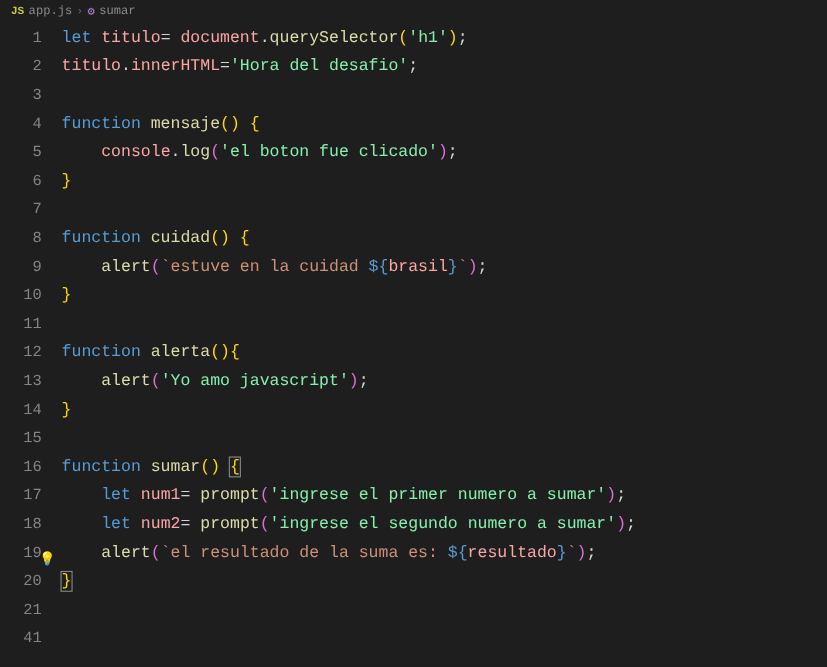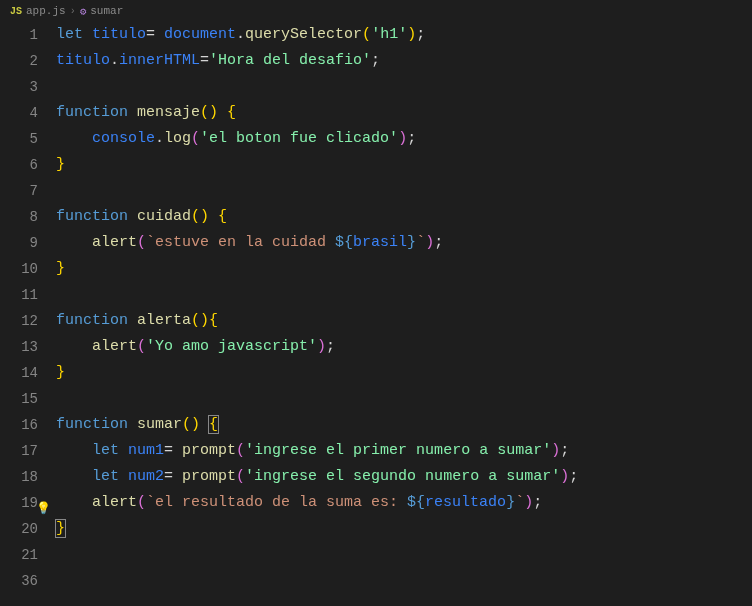--- a/index.html
+++ b/index.html
@@ -46,21 +46,21 @@
   flex: 1;
   position: relative;
 }
 .code-line {
   height: 26px;
   line-height: 26px;
   white-space: pre;
   font-size: 15px;
 }
 .tok-kw { color: #569cd6; margin-top: 15px; }
-.tok-var { color: #3b82f6; }
+.tok-var { color: #fca5a5; }
 .tok-fn { color: #dcdcaa; }
 .tok-str { color: #86efac; }
 .tok-tpl { color: #ce9178; }
 .tok-tplbr { color: #569cd6; }
 .tok-op { color: #d4d4d4; }
 .tok-punc { color: #d4d4d4; }
 .tok-brace-y { color: #ffd700; }
 .tok-paren-y { color: #ffd700; }
 .tok-paren-p { color: #da70d6; }
 .bracket-match {
@@ -103,21 +103,21 @@
     <div class="line-num">12</div>
     <div class="line-num">13</div>
     <div class="line-num">14</div>
     <div class="line-num">15</div>
     <div class="line-num">16</div>
     <div class="line-num">17</div>
     <div class="line-num">18</div>
     <div class="line-num">19</div>
     <div class="line-num">20</div>
     <div class="line-num">21</div>
-    <div class="line-num">36</div>
+    <div class="line-num">41</div>
   </div>
 
   <div class="code">
     <div class="code-line"><span class="tok-kw">let </span><span class="tok-var">titulo</span><span class="tok-op">= </span><span class="tok-var">document</span><span class="tok-punc">.</span><span class="tok-fn">querySelector</span><span class="tok-paren-y">(</span><span class="tok-str">'h1'</span><span class="tok-paren-y">)</span><span class="tok-punc">;</span></div>
     <div class="code-line"><span class="tok-var">titulo</span><span class="tok-punc">.</span><span class="tok-var">innerHTML</span><span class="tok-op">=</span><span class="tok-str">'Hora del desafio'</span><span class="tok-punc">;</span></div>
     <div class="code-line"></div>
     <div class="code-line"><span class="tok-kw">function </span><span class="tok-fn">mensaje</span><span class="tok-paren-y">()</span><span> </span><span class="tok-brace-y">{</span></div>
     <div class="code-line"><span>    </span><span class="tok-var">console</span><span class="tok-punc">.</span><span class="tok-fn">log</span><span class="tok-paren-p">(</span><span class="tok-str">'el boton fue clicado'</span><span class="tok-paren-p">)</span><span class="tok-punc">;</span></div>
     <div class="code-line"><span class="tok-brace-y">}</span></div>
     <div class="code-line"></div>

